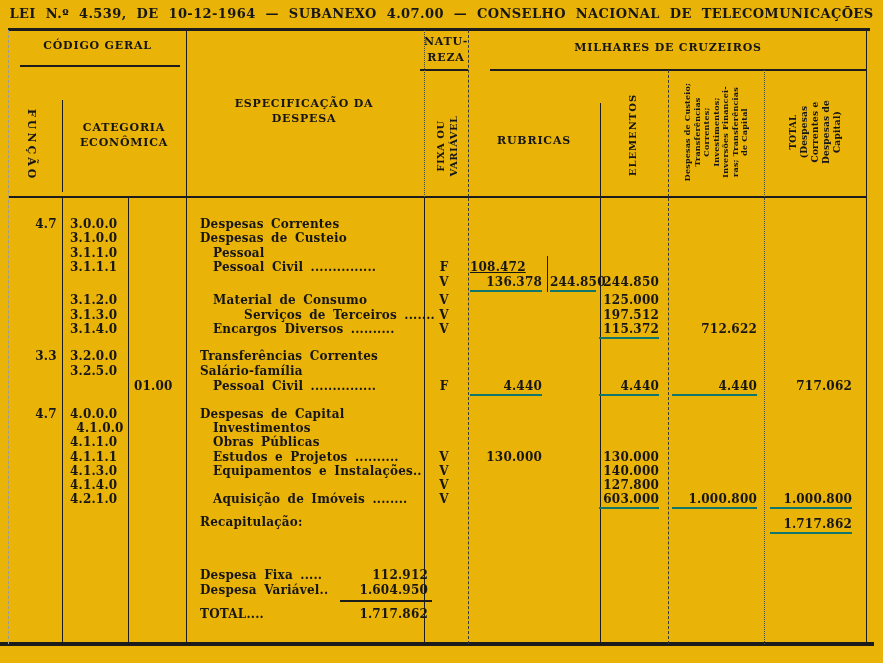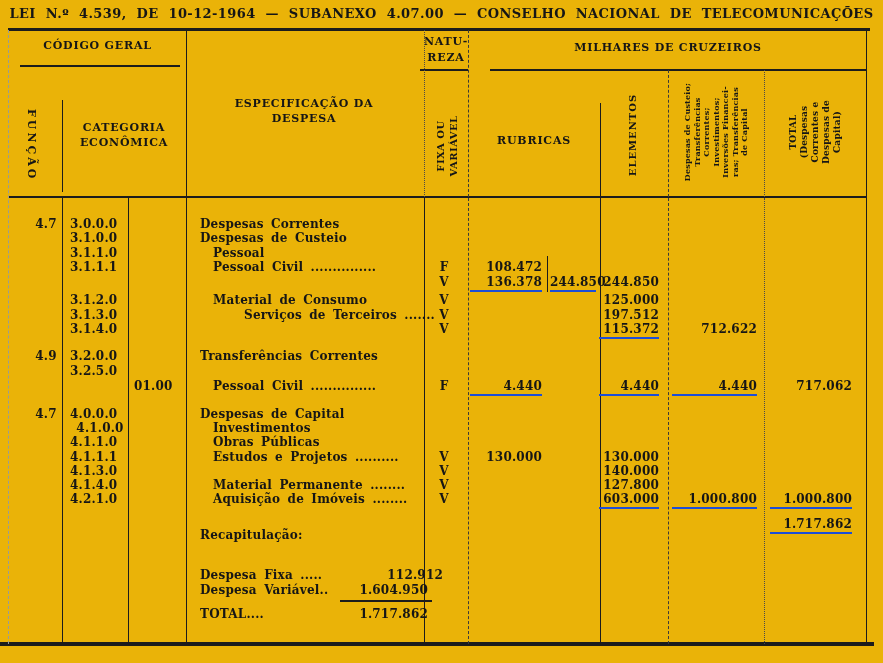--- a/index.html
+++ b/index.html
@@ -15,21 +15,21 @@
   .hc{position:absolute;text-align:center;white-space:pre-line;font-size:11px;letter-spacing:.8px;line-height:15px;}
   .rot{transform:translate(-50%,-50%) rotate(-90deg);transform-origin:center;}
   .vert{writing-mode:vertical-rl;letter-spacing:3px;font-size:11px;}
   .hline{position:absolute;background:#1c1c1c;}
   .vline{position:absolute;width:0;border-left:1.5px solid #1c1c1c;}
   .vline.dashed{border-left:1.5px dashed #3a3a3a;}
   .vline.dotted{border-left:1.5px dotted #4a4a4a;}
   .vline.faint{border-left:1px dashed #9a9a96;}
   .row{position:absolute;left:0;width:883px;height:15px;font-size:12px;}
   .cell{position:absolute;top:0;white-space:pre;letter-spacing:.2px;word-spacing:3px;line-height:13px;}
-  .cell.u{border-bottom:2px solid #1d4ed8;padding-bottom:1px;}
+  .cell.u{border-bottom:2px solid #0f766e;padding-bottom:1px;}
   .recap{font-size:12px;letter-spacing:.2px;word-spacing:3px;}
   .recap .t{white-space:pre;}
   .rv{width:100px;text-align:right;}
 </style>
 </head>
 <body>
 
 <div class="page">
 
   <div class="title">LEI N.º 4.539, DE 10-12-1964 — SUBANEXO 4.07.00 — CONSELHO NACIONAL DE TELECOMUNICAÇÕES</div>
@@ -97,21 +97,21 @@
         <span class="cell" style="left: 200px; width: 222px; text-align: left;">Despesas de Custeio</span>
       </div>
       <div class="row" style="top: 247px;">
         <span class="cell" style="left: 70px; width: 60px; text-align: left;">3.1.1.0</span>
         <span class="cell" style="left: 213px; width: 222px; text-align: left;">Pessoal</span>
       </div>
       <div class="row" style="top: 261px;">
         <span class="cell" style="left: 70px; width: 60px; text-align: left;">3.1.1.1</span>
         <span class="cell" style="left: 213px; width: 222px; text-align: left;">Pessoal Civil ...............</span>
         <span class="cell" style="left: 426px; width: 36px; text-align: center;">F</span>
-        <span class="cell" style="left: 470px; width: 72px; text-align: right;">108.472</span>
+        <span class="cell" style="left: 470px; width: 72px;  text-decoration: underline;">108.472</span>
       </div>
       <div class="row" style="top: 276px;">
         <span class="cell" style="left: 426px; width: 36px; text-align: center;">V</span>
         <span class="cell u" style="left: 470px; width: 72px; text-align: right;">136.378</span>
         <span class="cell u" style="left: 550px; width: 46px; text-align: right;">244.850</span>
         <span class="cell" style="left: 599px; width: 60px; text-align: right;">244.850</span>
       </div>
       <div class="row" style="top: 294px;">
         <span class="cell" style="left: 70px; width: 60px; text-align: left;">3.1.2.0</span>
         <span class="cell" style="left: 213px; width: 222px; text-align: left;">Material de Consumo</span>
@@ -119,31 +119,33 @@
         <span class="cell" style="left: 599px; width: 60px; text-align: right;">125.000</span>
       </div>
       <div class="row" style="top: 309px;">
         <span class="cell" style="left: 70px; width: 60px; text-align: left;">3.1.3.0</span>
         <span class="cell" style="left: 213px; width: 222px; text-align: right;">Serviços de Terceiros .......</span>
         <span class="cell" style="left: 426px; width: 36px; text-align: center;">V</span>
         <span class="cell" style="left: 599px; width: 60px; text-align: right;">197.512</span>
       </div>
       <div class="row" style="top: 323px;">
         <span class="cell" style="left: 70px; width: 60px; text-align: left;">3.1.4.0</span>
+        <span class="cell" style="left: 213px; width: 222px; text-align: left;">Encargos Diversos ..........</span>
         <span class="cell" style="left: 426px; width: 36px; text-align: center;">V</span>
         <span class="cell u" style="left: 599px; width: 60px; text-align: right;">115.372</span>
         <span class="cell" style="left: 672px; width: 85px; text-align: right;">712.622</span>
       </div>
       <div class="row" style="top: 350px;">
-        <span class="cell" style="left: 32px; width: 28px; text-align: center;">4.9</span>
+        <span class="cell" style="left: 32px; width: 28px; text-align: center;">3.3</span>
         <span class="cell" style="left: 70px; width: 60px; text-align: left;">3.2.0.0</span>
         <span class="cell" style="left: 200px; width: 222px; text-align: left;">Transferências Correntes</span>
       </div>
       <div class="row" style="top: 365px;">
         <span class="cell" style="left: 70px; width: 60px; text-align: left;">3.2.5.0</span>
+        <span class="cell" style="left: 200px; width: 222px; text-align: left;">Salário-família</span>
       </div>
       <div class="row" style="top: 380px;">
         <span class="cell" style="left: 134px; width: 48px; text-align: left;">01.00</span>
         <span class="cell" style="left: 213px; width: 222px; text-align: left;">Pessoal Civil ...............</span>
         <span class="cell" style="left: 426px; width: 36px; text-align: center;">F</span>
         <span class="cell u" style="left: 470px; width: 72px; text-align: right;">4.440</span>
         <span class="cell u" style="left: 599px; width: 60px; text-align: right;">4.440</span>
         <span class="cell u" style="left: 672px; width: 85px; text-align: right;">4.440</span>
         <span class="cell" style="left: 770px; width: 82px; text-align: right;">717.062</span>
       </div>
@@ -162,45 +164,45 @@
       </div>
       <div class="row" style="top: 451px;">
         <span class="cell" style="left: 70px; width: 60px; text-align: left;">4.1.1.1</span>
         <span class="cell" style="left: 213px; width: 222px; text-align: left;">Estudos e Projetos ..........</span>
         <span class="cell" style="left: 426px; width: 36px; text-align: center;">V</span>
         <span class="cell" style="left: 470px; width: 72px; text-align: right;">130.000</span>
         <span class="cell" style="left: 599px; width: 60px; text-align: right;">130.000</span>
       </div>
       <div class="row" style="top: 465px;">
         <span class="cell" style="left: 70px; width: 60px; text-align: left;">4.1.3.0</span>
+        <span class="cell" style="left: 213px; width: 222px; text-align: left;">Equipamentos e Instalações..</span>
         <span class="cell" style="left: 426px; width: 36px; text-align: center;">V</span>
         <span class="cell" style="left: 599px; width: 60px; text-align: right;">140.000</span>
       </div>
       <div class="row" style="top: 479px;">
         <span class="cell" style="left: 70px; width: 60px; text-align: left;">4.1.4.0</span>
-        <span class="cell" style="left: 213px; width: 222px; text-align: left;">Material Permanente ........</span>
         <span class="cell" style="left: 426px; width: 36px; text-align: center;">V</span>
         <span class="cell" style="left: 599px; width: 60px; text-align: right;">127.800</span>
       </div>
       <div class="row" style="top: 493px;">
         <span class="cell" style="left: 70px; width: 60px; text-align: left;">4.2.1.0</span>
         <span class="cell" style="left: 213px; width: 222px; text-align: left;">Aquisição de Imóveis ........</span>
         <span class="cell" style="left: 426px; width: 36px; text-align: center;">V</span>
         <span class="cell u" style="left: 599px; width: 60px; text-align: right;">603.000</span>
         <span class="cell u" style="left: 672px; width: 85px; text-align: right;">1.000.800</span>
         <span class="cell u" style="left: 770px; width: 82px; text-align: right;">1.000.800</span>
       </div>
       <div class="row" style="top: 518px;">
         <span class="cell u" style="left: 770px; width: 82px; text-align: right;">1.717.862</span>
       </div>
     </div>
 
   <div class="recap">
-    <div class="t" style="left:200px;top:528px;">Recapitulação:</div>
+    <div class="t" style="left:200px;top:515px;">Recapitulação:</div>
     <div class="t" style="left:200px;top:568px;">Despesa Fixa .....</div>
-    <div class="t rv" style="left:343px;top:568px;">112.912</div>
+    <div class="t rv" style="left:328px;top:568px;">112.912</div>
     <div class="t" style="left:200px;top:583px;">Despesa Variável..</div>
     <div class="t rv" style="left:328px;top:583px;">1.604.950</div>
     <div class="t" style="left:200px;top:607px;width:168px;text-align:left;">TOTAL....</div>
     <div class="t rv" style="left:328px;top:607px;">1.717.862</div>
   </div>
 
 </div>
 
 </body></html>

